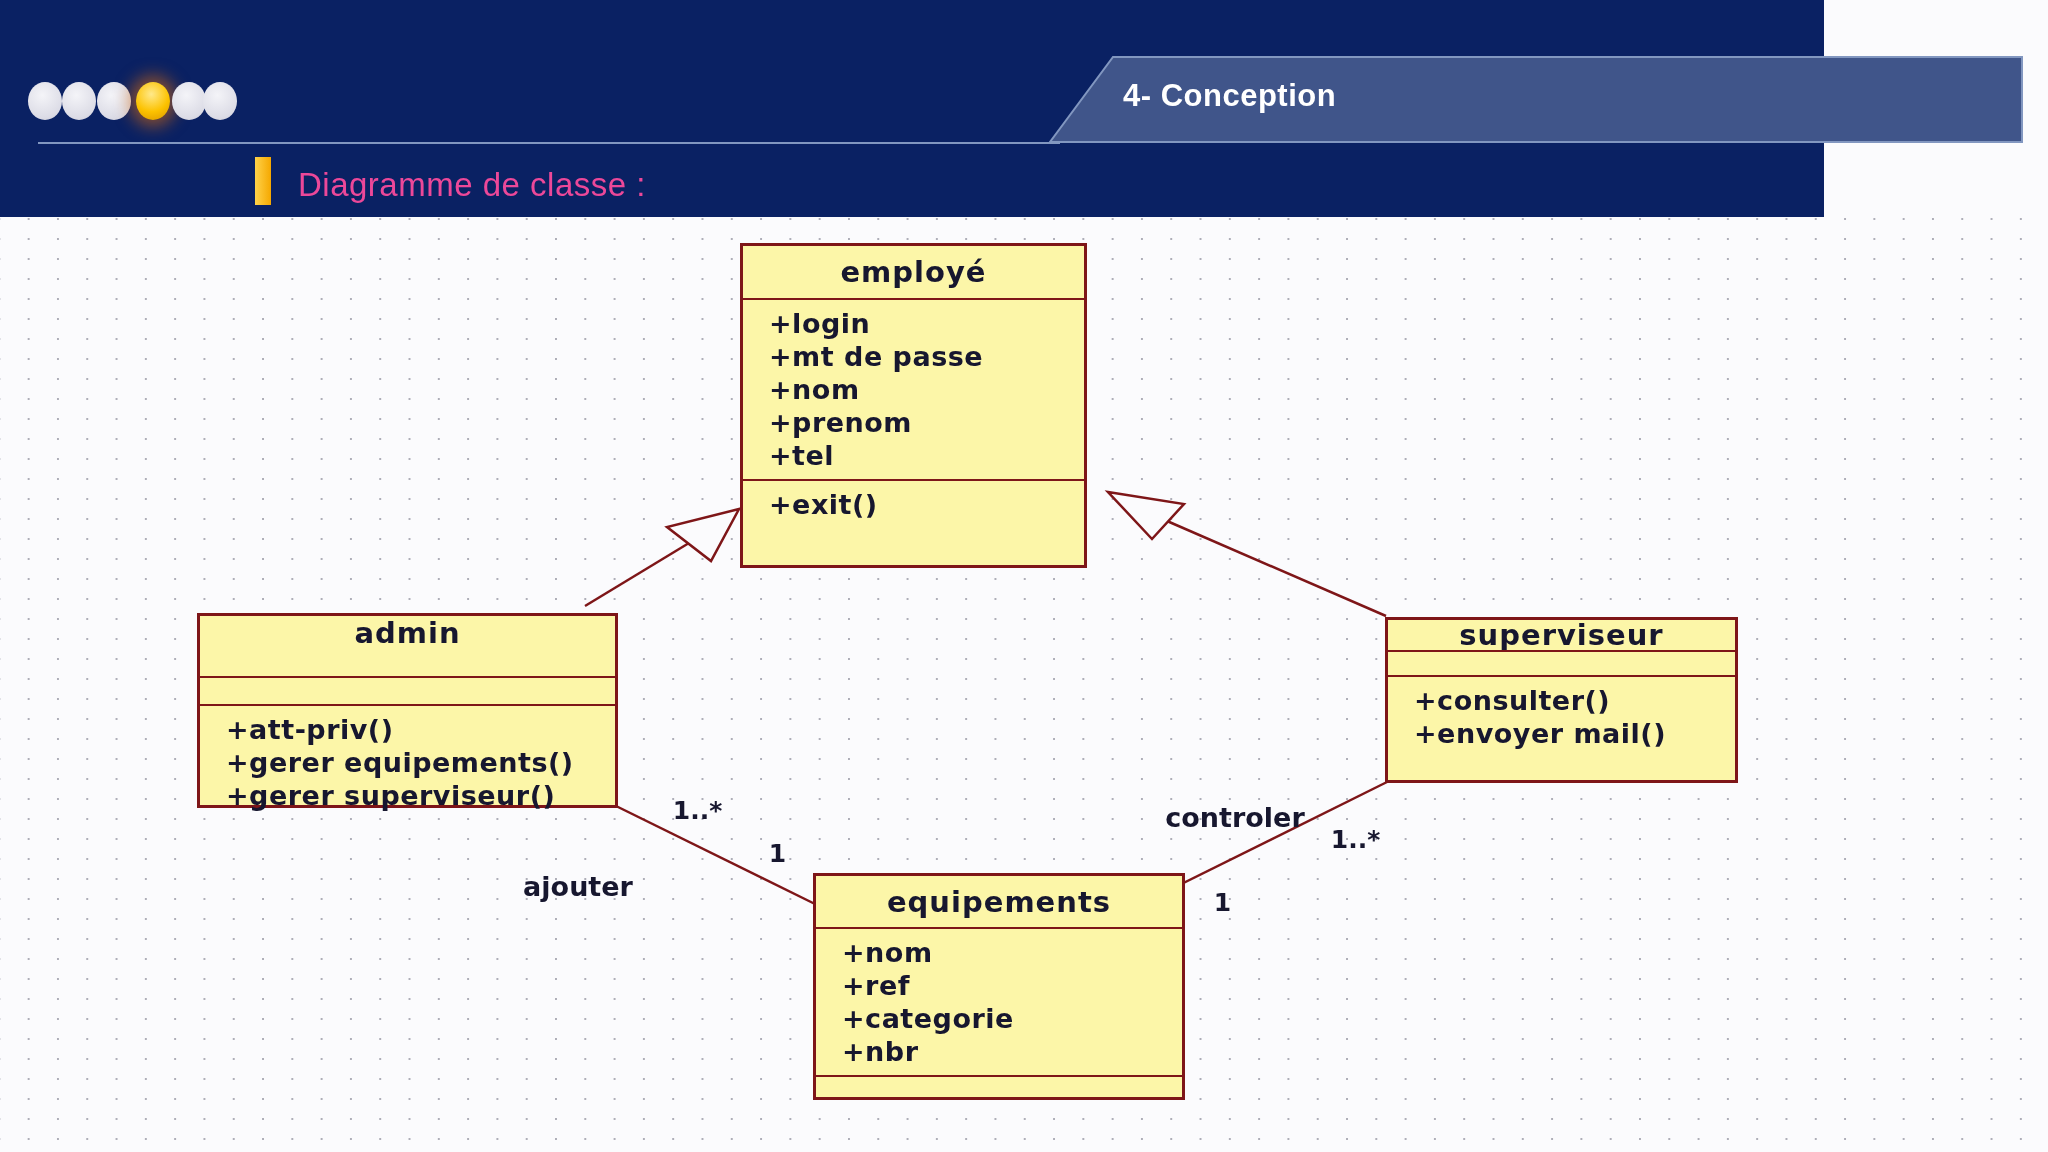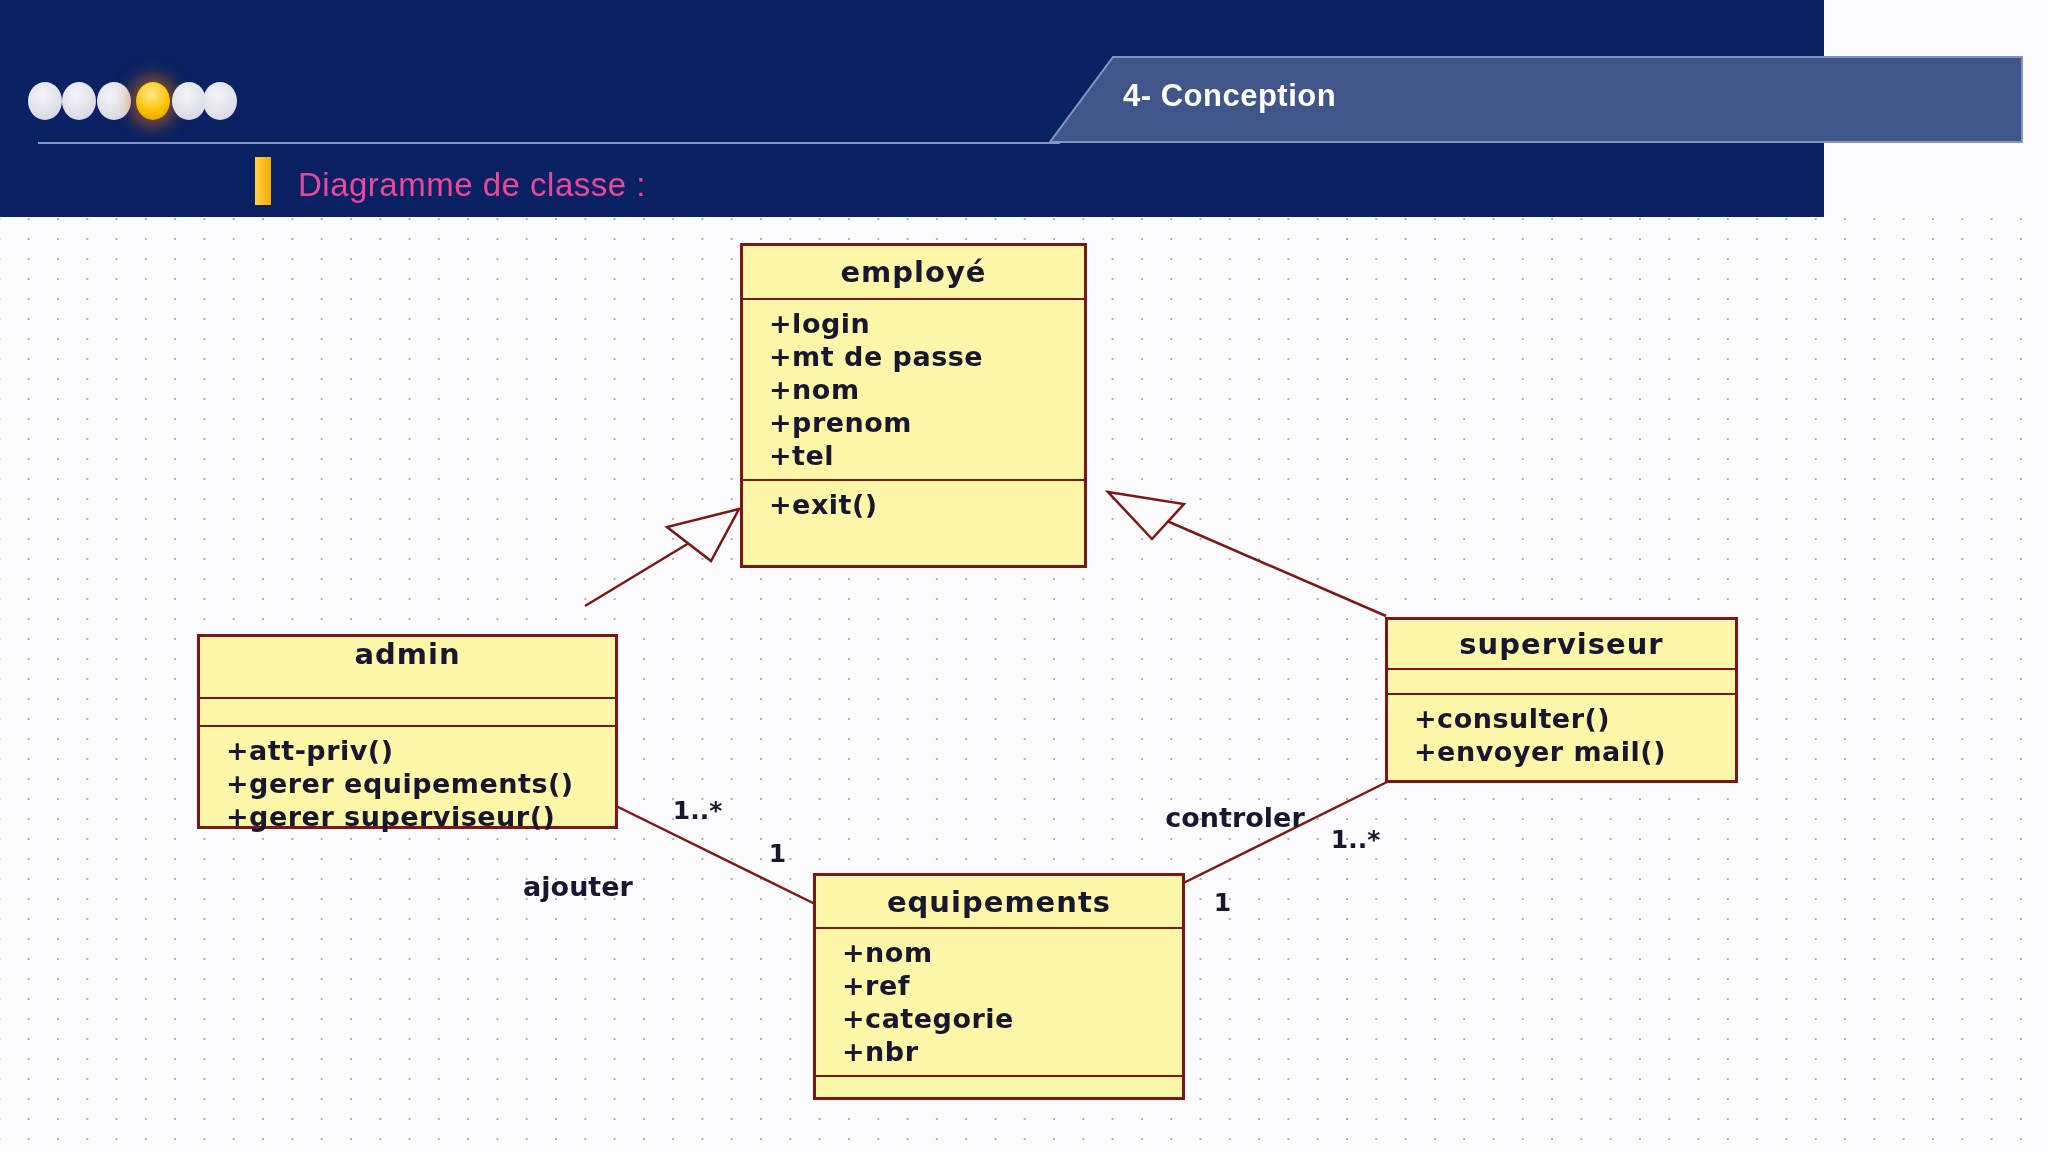--- a/index.html
+++ b/index.html
@@ -122,32 +122,32 @@
       <div class="uml-row">+mt de passe</div>
       <div class="uml-row">+nom</div>
       <div class="uml-row">+prenom</div>
       <div class="uml-row">+tel</div>
     </div>
     <div class="uml-sec" style="flex:1">
       <div class="uml-row">+exit()</div>
     </div>
   </div>
 
-  <div class="uml-class" style="left:197px; top:634px; width:421px; height:195px;gap:26px;">
+  <div class="uml-class" style="left:197px; top:613px; width:421px; height:195px;gap:26px;">
     <div class="uml-title" style="height:50px">admin</div>
     <div class="uml-sec" style="height:21px; box-sizing:border-box; padding-top:0;"></div>
     <div class="uml-sec" style="flex:1">
       <div class="uml-row">+att-priv()</div>
       <div class="uml-row">+gerer equipements()</div>
       <div class="uml-row">+gerer superviseur()</div>
     </div>
   </div>
 
   <div class="uml-class" style="left:1385px; top:617px; width:353px; height:166px;">
-    <div class="uml-title" style="height:48px">superviseur</div>
+    <div class="uml-title" style="height:30px">superviseur</div>
     <div class="uml-sec" style="height:25px; box-sizing:border-box; padding-top:0;"></div>
     <div class="uml-sec" style="flex:1">
       <div class="uml-row">+consulter()</div>
       <div class="uml-row">+envoyer mail()</div>
     </div>
   </div>
 
   <div class="uml-class" style="left:813px; top:873px; width:372px; height:227px;">
     <div class="uml-title" style="height:51px">equipements</div>
     <div class="uml-sec" style="height:148px; box-sizing:border-box;">

